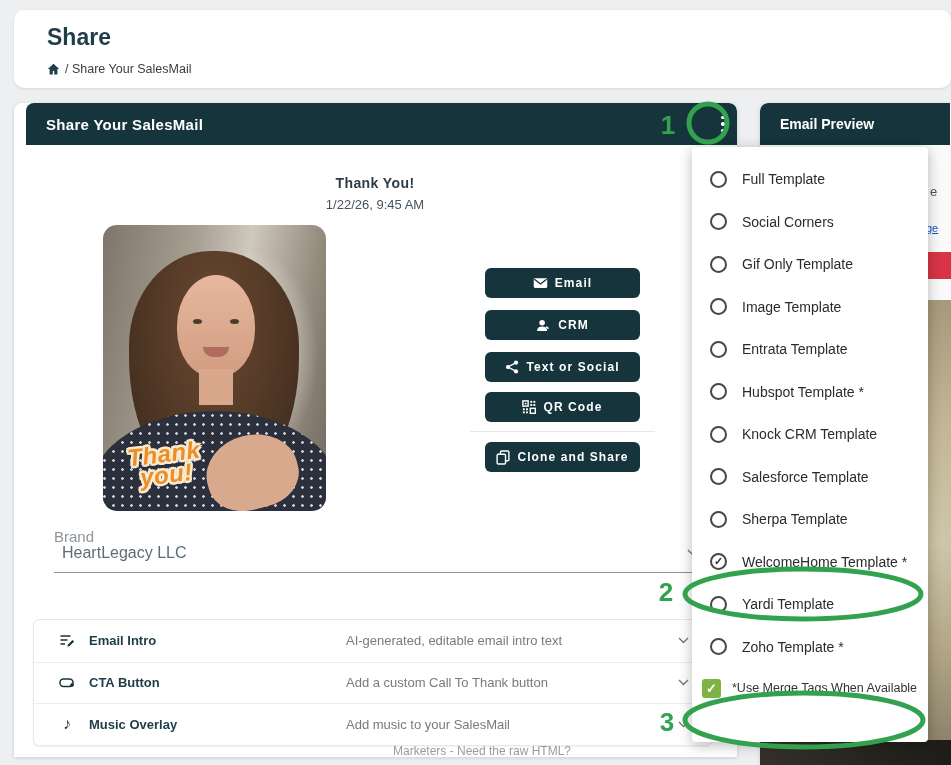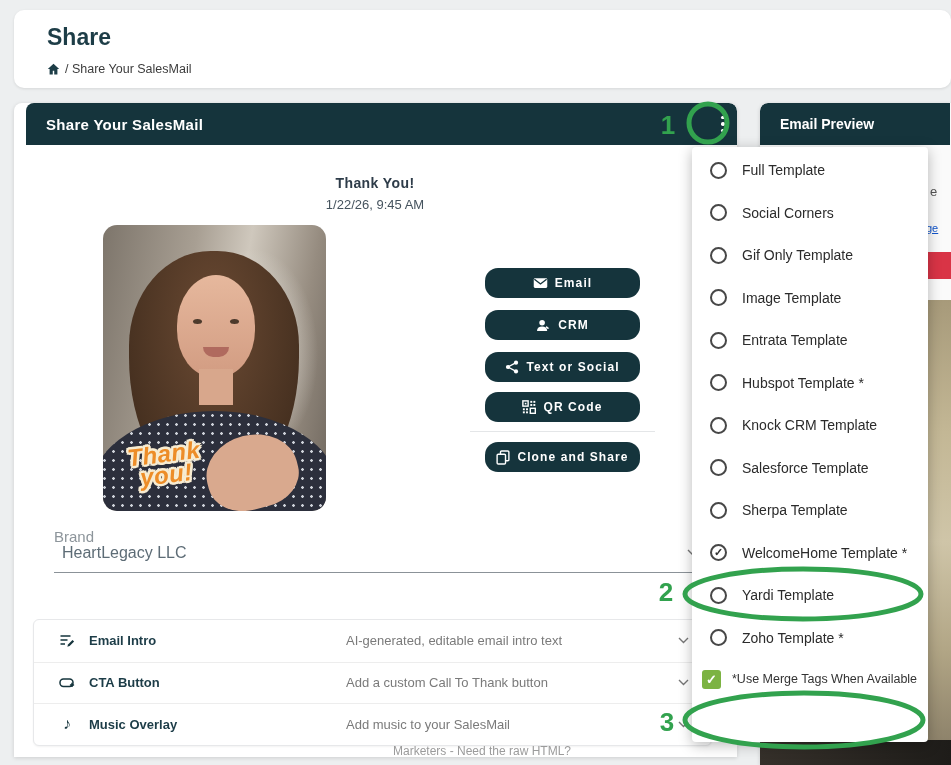--- a/index.html
+++ b/index.html
@@ -71,21 +71,21 @@
     position:absolute; left:14px; bottom:26px; width:96px; transform:rotate(-7deg);
     font-weight:bold; font-style:italic; font-size:24px; line-height:.88; text-align:center;
     color:#ed8d28; letter-spacing:.5px;
     text-shadow:-2px -2px 0 #f7ecd2, 2px -2px 0 #f7ecd2, -2px 2px 0 #f7ecd2, 2px 2px 0 #f7ecd2,
                  0 -2.5px 0 #f7ecd2, 0 2.5px 0 #f7ecd2, -2.5px 0 0 #f7ecd2, 2.5px 0 0 #f7ecd2;
   }
 
   
   .share-btn {
     position:absolute; left:471px; width:155px; height:30px;
-    background:#15343c; border-radius:13px; color:#fff;
+    background:#15343c; border-radius:6px; color:#fff;
     display:flex; align-items:center; justify-content:center; gap:7px;
     font-size:12px; font-weight:bold; letter-spacing:1.1px; cursor:pointer;
   }
   .share-btn svg { display:block; flex:none; }
   .btn-email { top:165px; } .btn-crm { top:207px; } .btn-text { top:249px; } .btn-qr { top:289px; }
   .btn-divider { position:absolute; left:456px; top:328px; width:185px; height:1px; background:#e4e6e8; }
   .btn-clone { top:339px; }
 
   
   .brand-select {
@@ -128,21 +128,21 @@
   .pv-red-bar { position:absolute; left:166px; top:149px; width:40px; height:27px; background:#d93446; }
   .pv-photo { position:absolute; left:0; top:197px; width:191px; height:440px;
     background:linear-gradient(180deg,#a79a7a,#c3b795 30%,#cfc5a8 55%,#b1a585 80%,#8e836b); }
   .pv-photo-dark { position:absolute; left:0; top:637px; width:191px; height:25px;
     background:linear-gradient(90deg,#35302a,#1e1c19); }
 
   
   .dropdown {
     position:absolute; left:692px; top:147px; width:236px; height:595px;
     background:#fff; border-radius:4px; box-shadow:0 3px 14px rgba(0,0,0,.28);
-    z-index:40; padding-top:2px;
+    z-index:40; padding-top:11px;
   }
   .menu-item { height:42.5px; display:flex; align-items:center; padding-left:18px; cursor:pointer; }
   .radio { width:17px; height:17px; border:2px solid #474747; border-radius:50%; flex:none;
     display:flex; align-items:center; justify-content:center; font-size:11px; font-weight:bold; color:#333; }
   .menu-item.selected .radio::after { content:"\2713"; }
   .menu-label { margin-left:15px; font-size:14px; color:#2b2b2b; }
   .menu-check-row { height:40px; display:flex; align-items:center; padding-left:10px; cursor:pointer; }
   .checkbox { width:19px; height:19px; background:#7cb342; border-radius:3px; flex:none;
     display:flex; align-items:center; justify-content:center; color:#fff; font-size:13px; font-weight:bold; }
   .checkbox.checked::after { content:"\2713"; }

